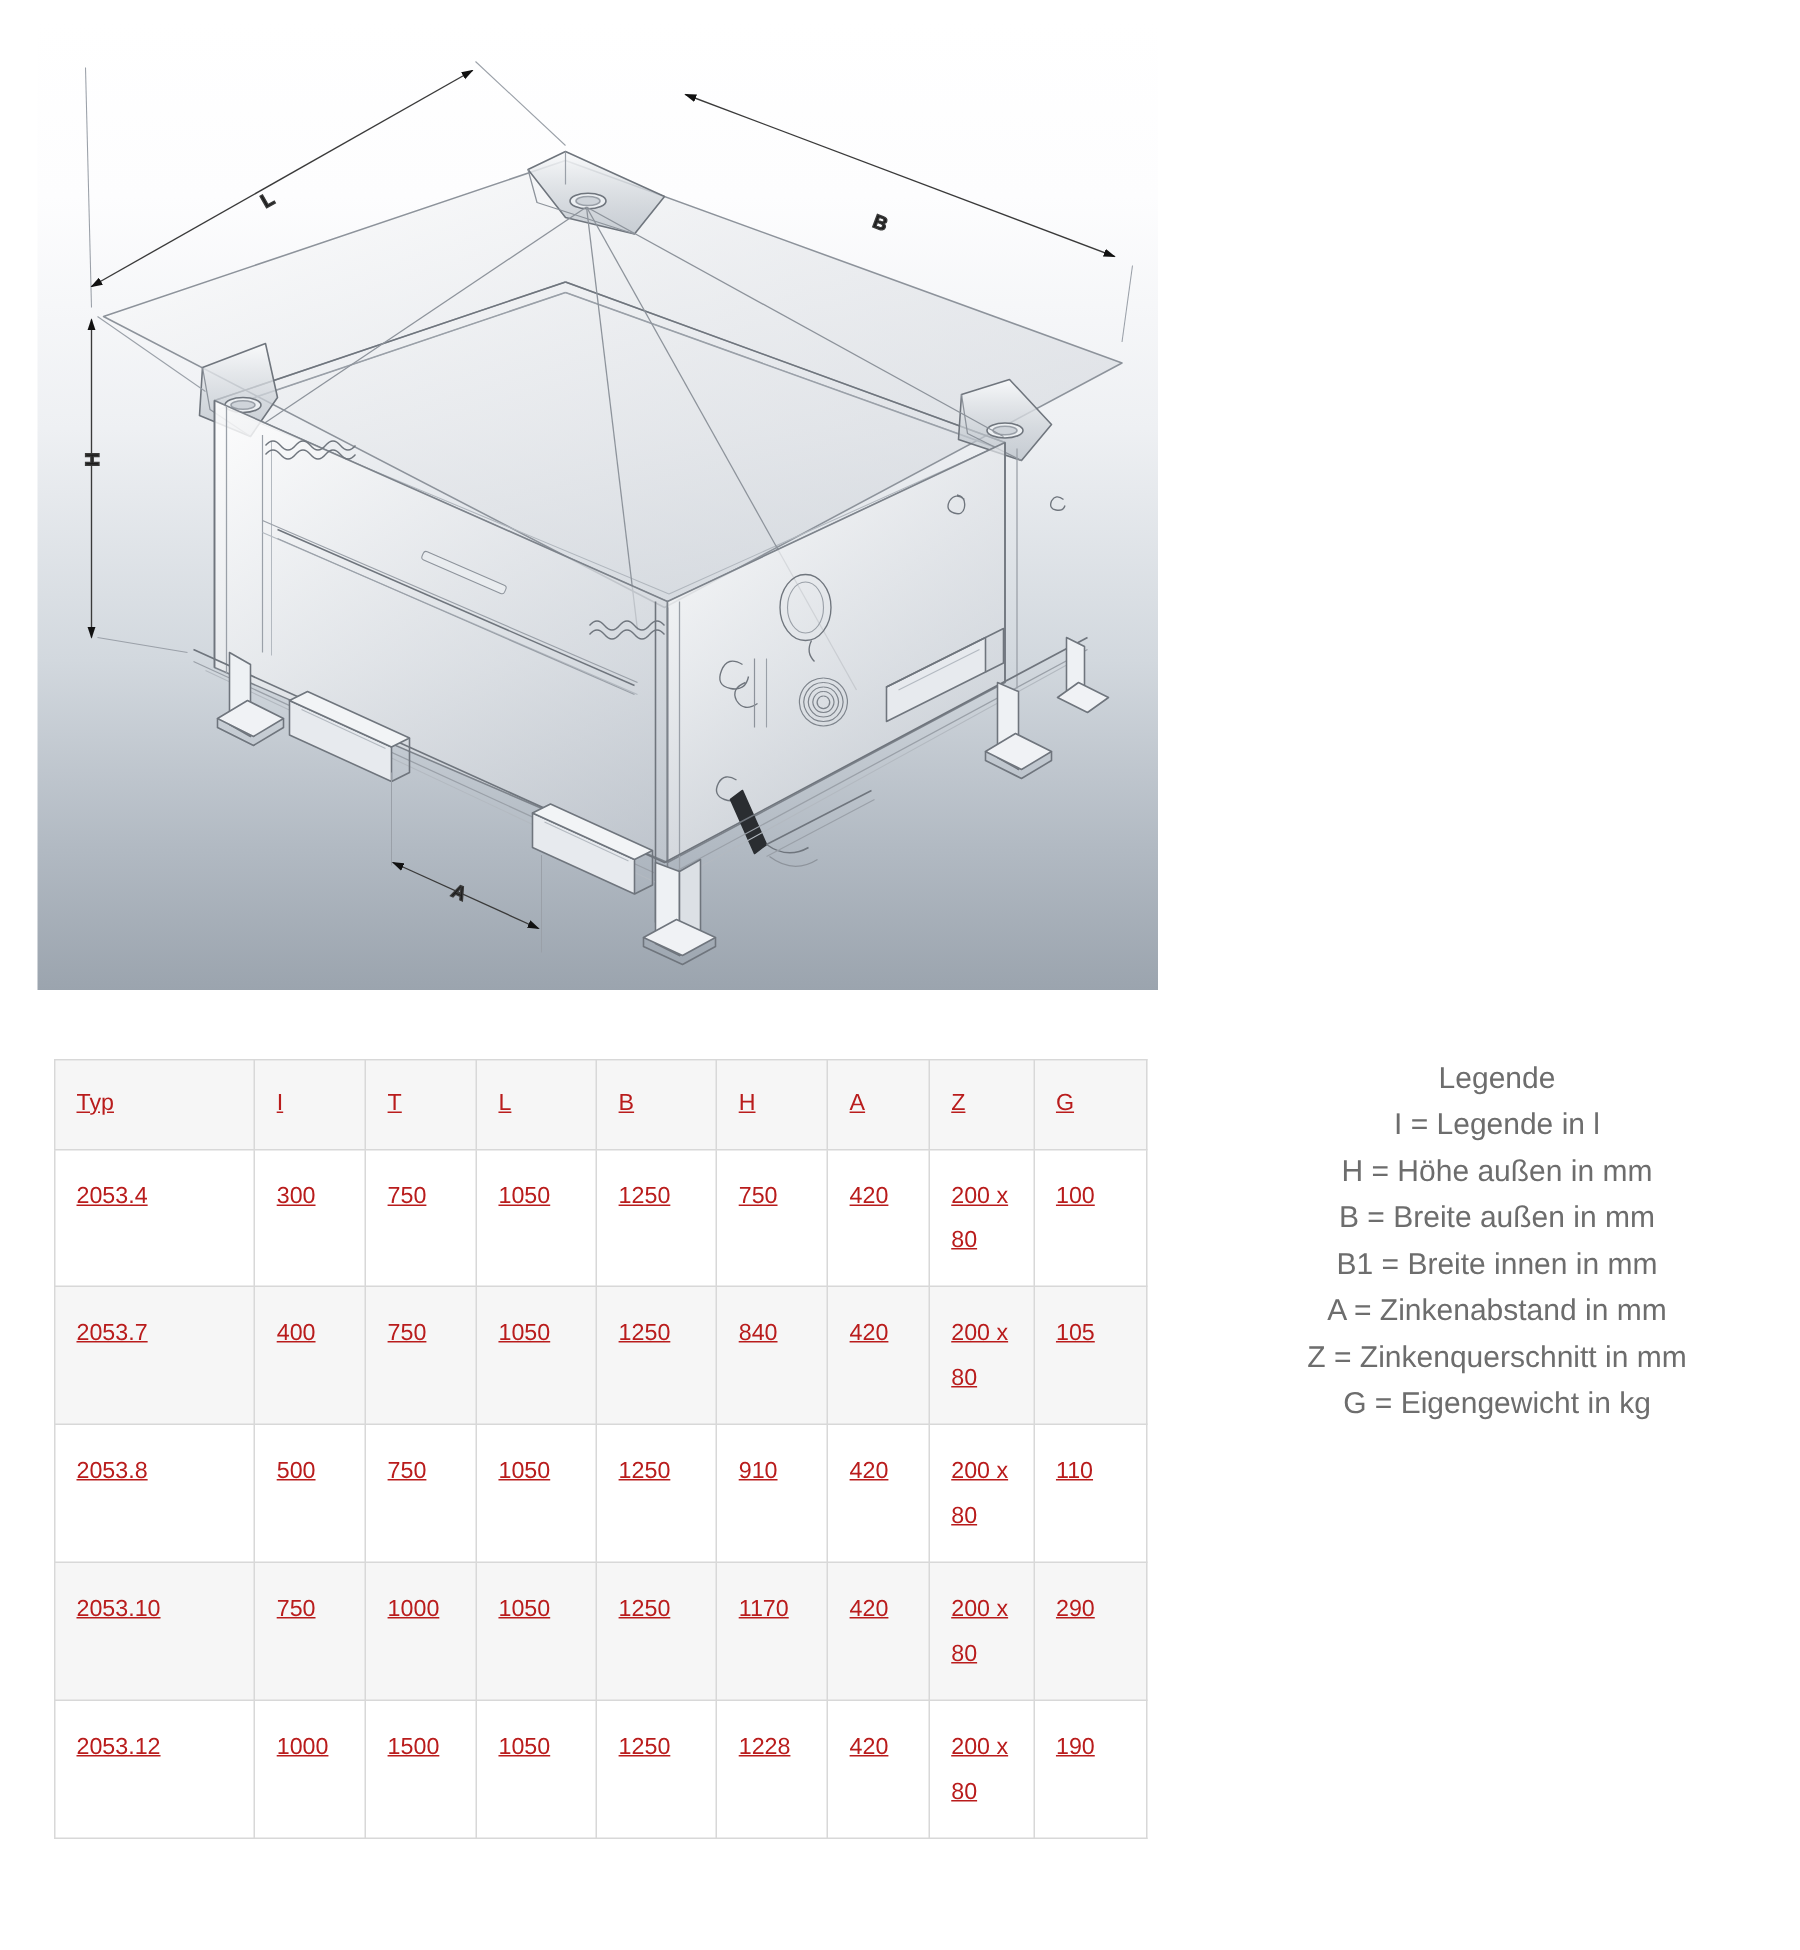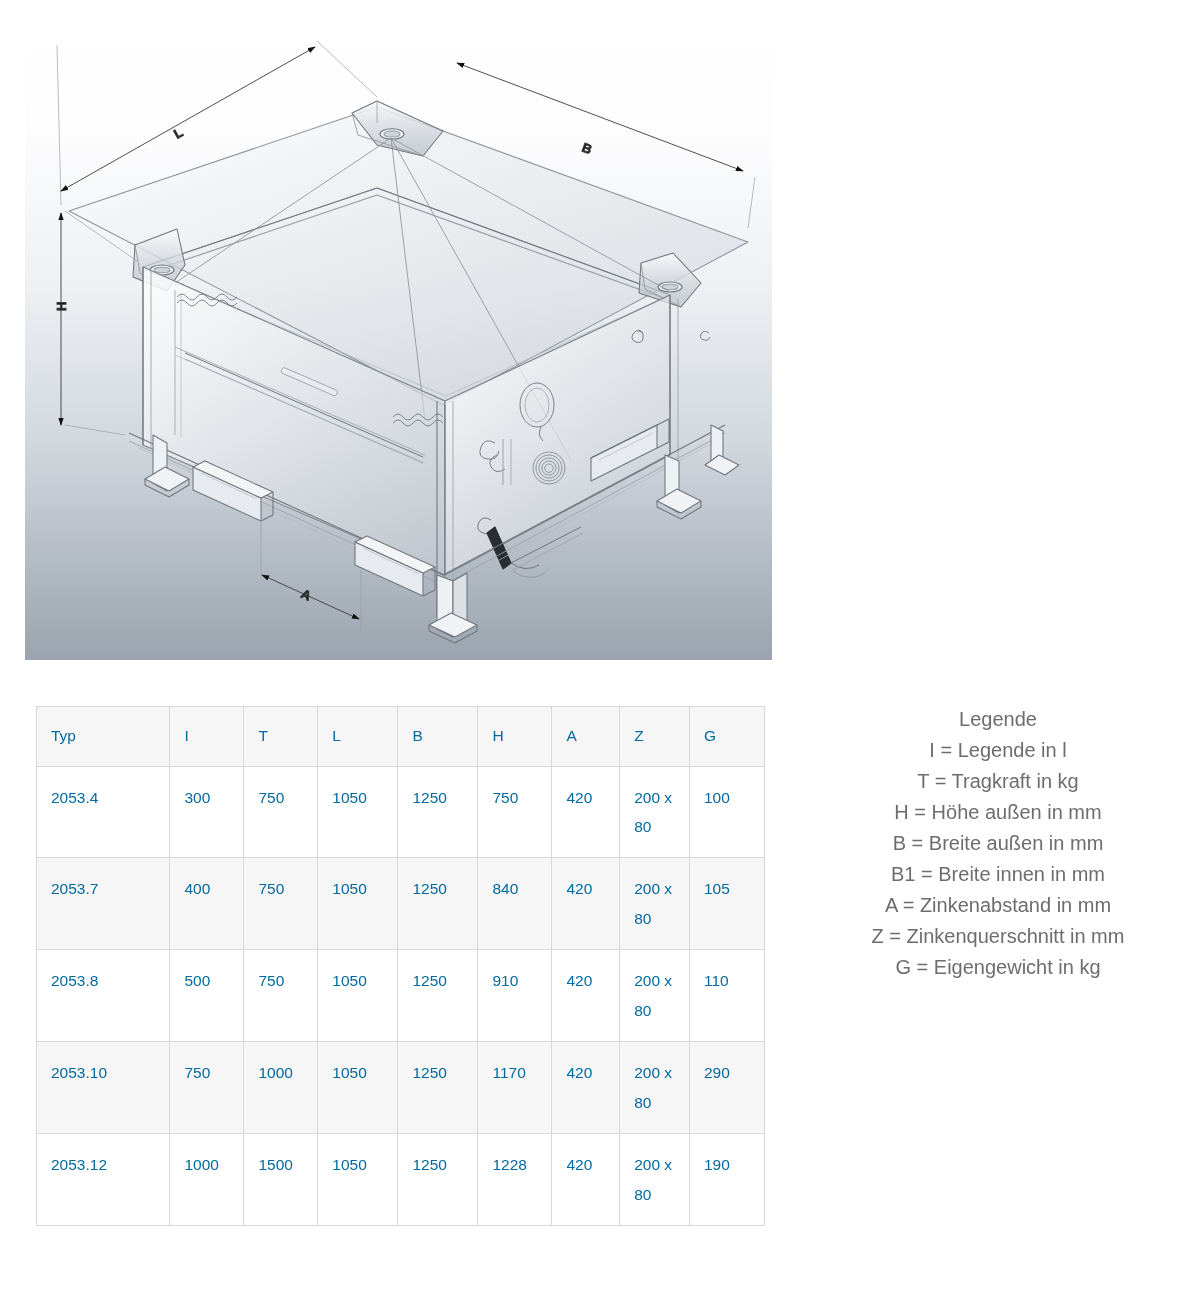--- a/index.html
+++ b/index.html
@@ -26,24 +26,25 @@
     position:absolute;left:36px;top:706px;width:729px;
     border-collapse:collapse;
     table-layout:fixed;
   }
   .spec-table th,.spec-table td{
     border:1px solid #d8d8d8;
     text-align:left;
     vertical-align:top;
     padding:16px 0 16px 14px;
     font-size:15.5px;
-    color:#0369a1;
+    color:#b91c1c;
     font-weight:400;
     line-height:1.9;
     word-wrap:break-word;
+    text-decoration:underline;
   }
   .spec-table thead th{
     background:#f6f6f6;
     padding-top:20px;padding-bottom:20px;
     line-height:1.2;
   }
   .spec-table tbody tr.alt td{background:#f6f6f6;}
   .spec-table tbody tr td{background:#ffffff;}
   .spec-table tbody tr{height:86px;}
 
@@ -356,21 +357,20 @@
         <td>420</td>
         <td>200 x 80</td>
         <td>190</td>
       </tr>
     </tbody>
   </table>
 
   <div class="legend">
     <div>Legende</div>
     <div>I = Legende in l</div>
-    <div>T = Tragkraft in kg</div>
     <div>H = Höhe außen in mm</div>
     <div>B = Breite außen in mm</div>
     <div>B1 = Breite innen in mm</div>
     <div>A = Zinkenabstand in mm</div>
     <div>Z = Zinkenquerschnitt in mm</div>
     <div>G = Eigengewicht in kg</div>
   </div>
 
 </div>
 

